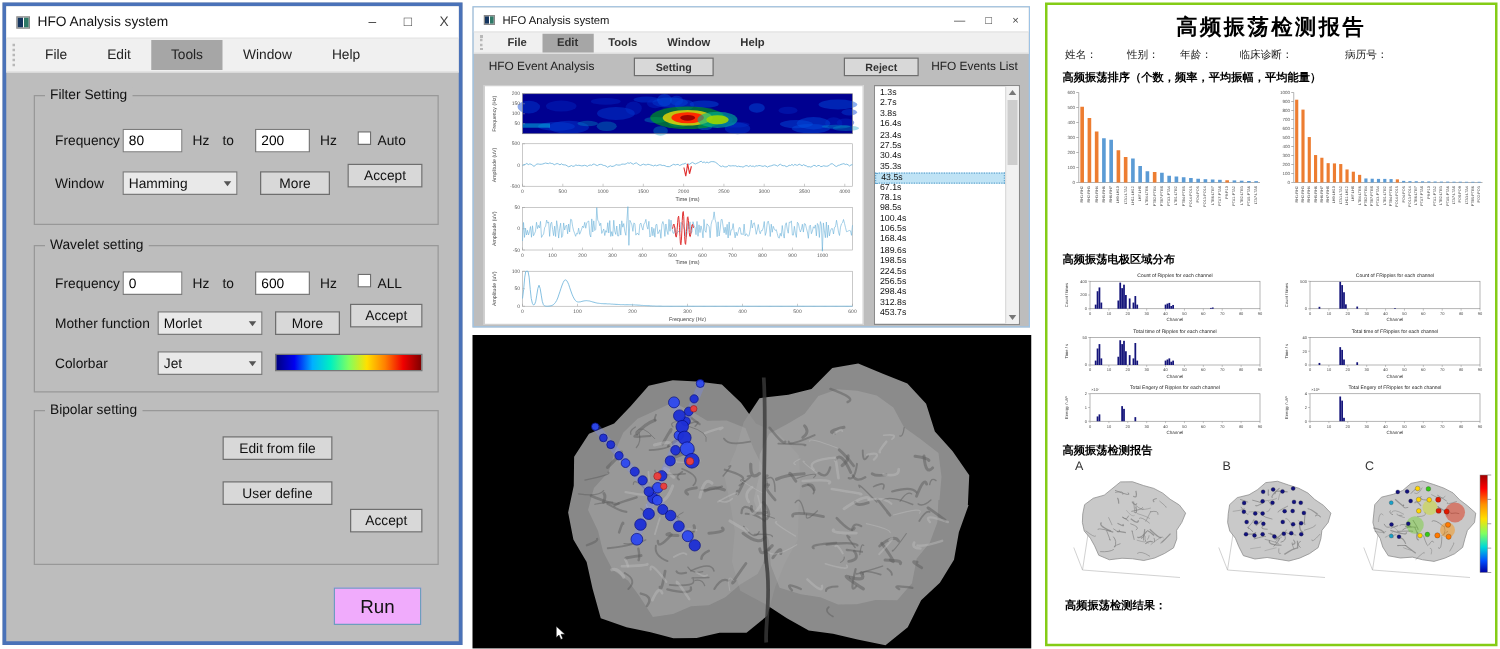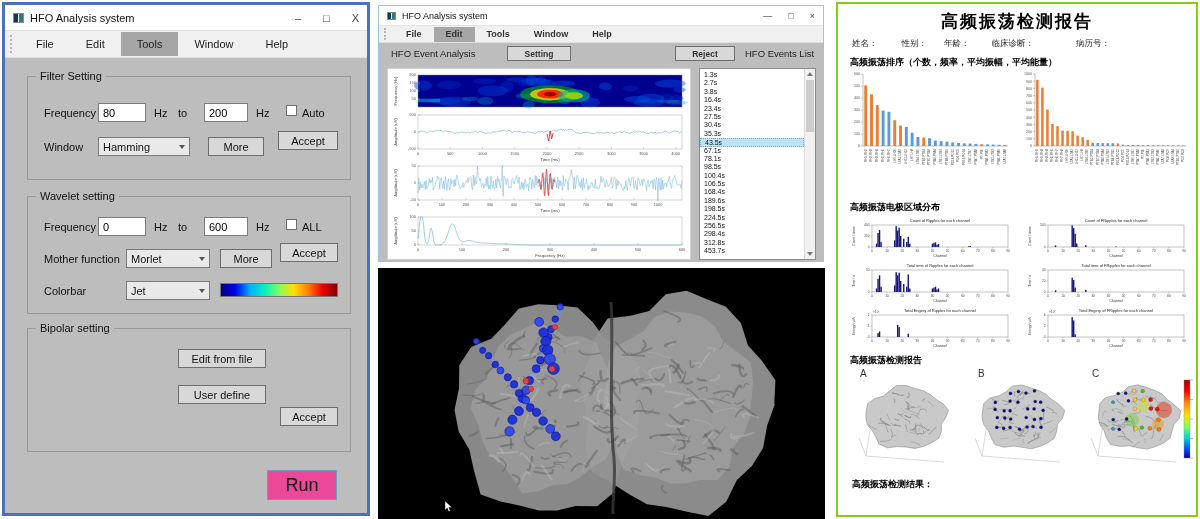--- a/index.html
+++ b/index.html
@@ -36,21 +36,21 @@
   .cbx{position:absolute;width:11px;height:11px;background:#fff;border:1px solid #6e6e6e;}
   .jetbar{position:absolute;background:linear-gradient(90deg,#00007f,#0000f0,#00b0ff,#00f0c0,#80ff60,#ffe000,#ff8000,#f00000,#800000);border:1px solid #777;}
   .listbox{position:absolute;background:#fff;border:1px solid #7b7b7b;overflow:hidden;}
   .li{font-size:11px;padding:1px 6px;height:17px;line-height:15px;white-space:nowrap;}
   .li.sel{background:#cdeaf8;border:1px dotted #5ba0d0;}
   .sbar{position:absolute;top:0;right:0;bottom:0;background:#f1f1f1;border-left:1px solid #dcdcdc;}
   .sarr{position:absolute;left:0;right:0;height:10px;display:flex;align-items:center;justify-content:center;}
   .tri-u{width:0;height:0;border-left:3px solid transparent;border-right:3px solid transparent;border-bottom:4px solid #777;}
   .tri-d{width:0;height:0;border-left:3px solid transparent;border-right:3px solid transparent;border-top:4px solid #777;}
   .thumb{position:absolute;left:1px;right:1px;background:#cdcdcd;}
-  .runbtn{position:absolute;background:#ec4899;border:1px solid #6d9ebd;font-size:18px;display:flex;align-items:center;justify-content:center;}
+  .runbtn{position:absolute;background:#f0abfc;border:1px solid #6d9ebd;font-size:15px;display:flex;align-items:center;justify-content:center;}
   
   .mw{position:absolute;left:378px;top:5px;width:446px;height:257px;border:1px solid #9dc3e6;background:#bdbdbd;}
   .mw .titlebar{height:20px;font-size:9px;}
   .mw .wico{width:9px;height:8px;}
   .mw .wctl{gap:16px;font-size:9px;}
   .mw .menubar{height:17px;}
   .mw .mi{font-size:9px;padding:2.5px 12px;font-weight:bold;color:#333;}
   .mtool{position:relative;height:22px;}
   .mtl{position:absolute;font-size:9.5px;font-weight:normal;color:#222;white-space:nowrap;}
   .mbtn{position:absolute;background:#d8d8d8;border:1px solid #6e6e6e;font-size:8.5px;font-weight:bold;color:#333;

